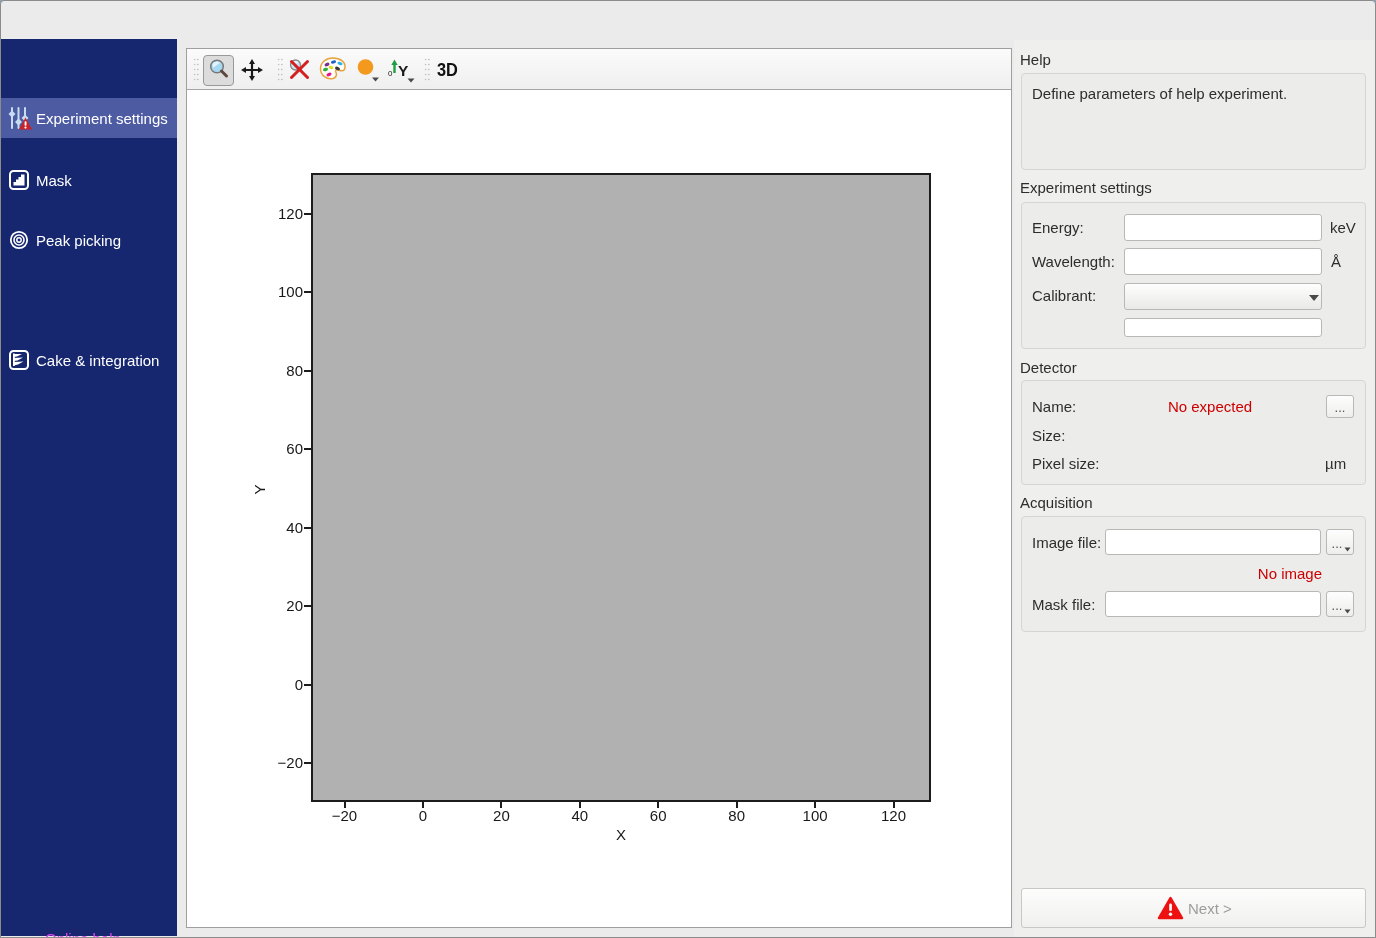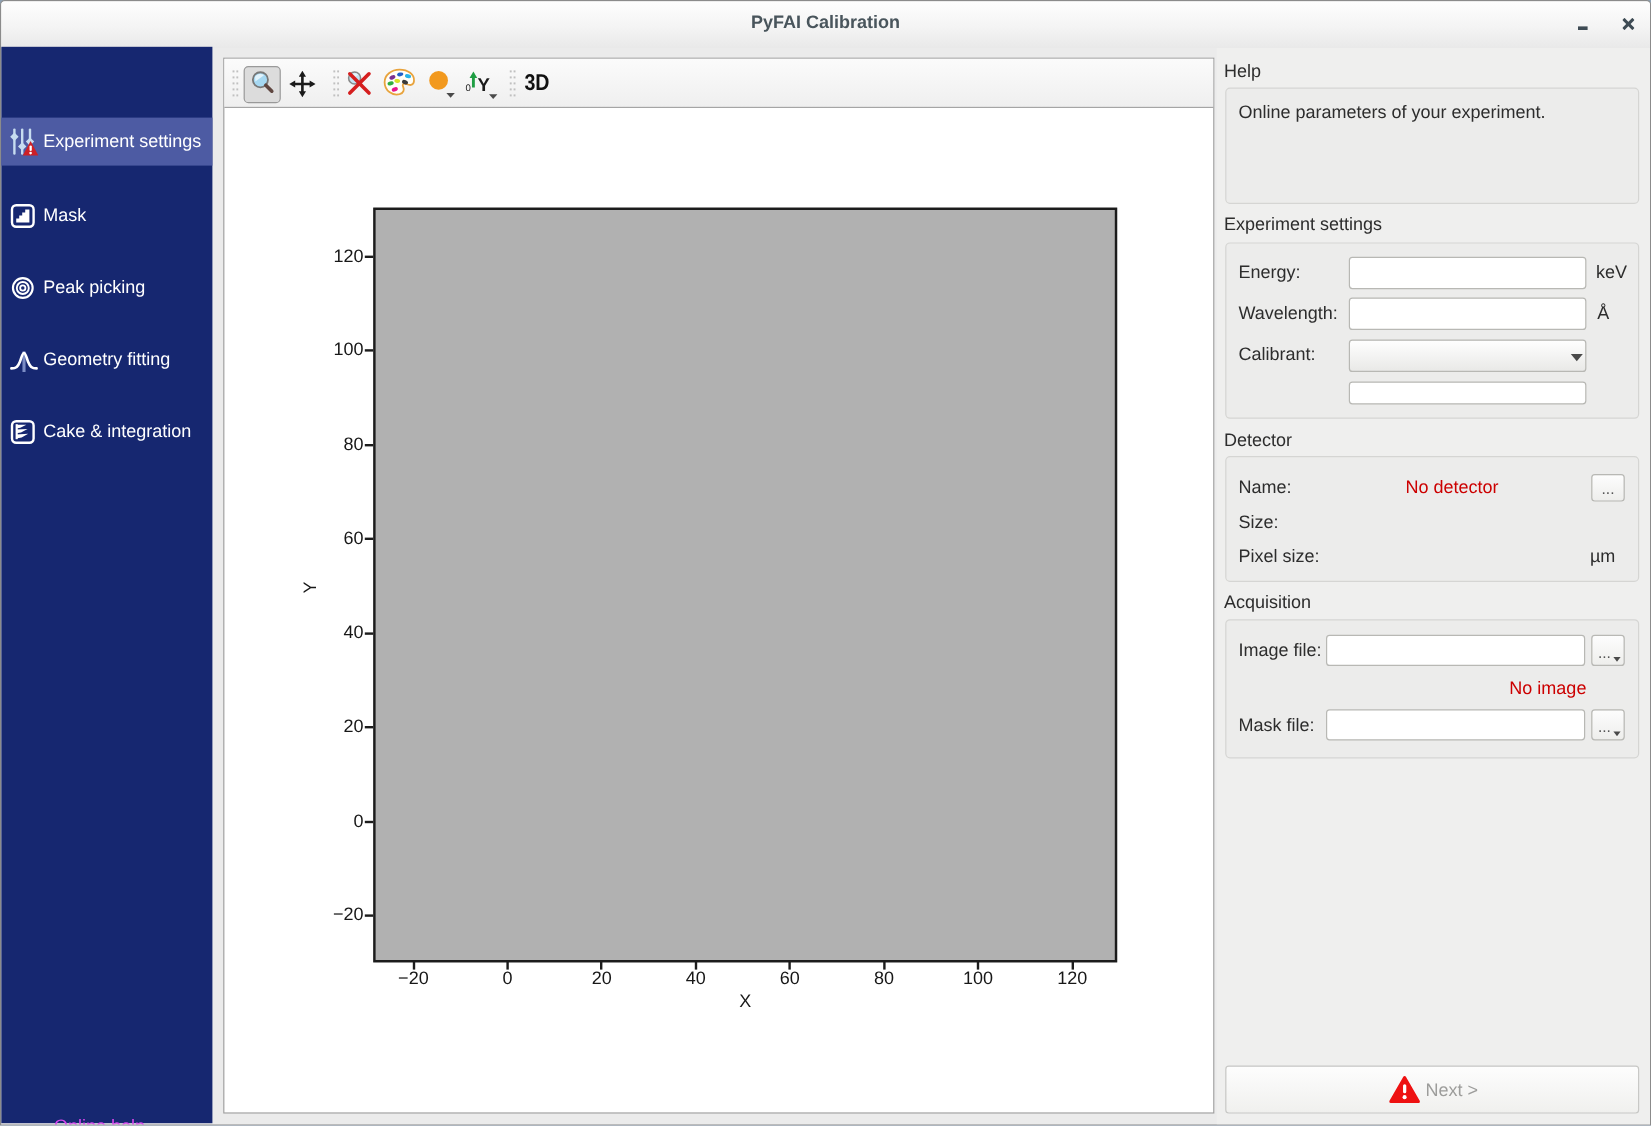--- a/index.html
+++ b/index.html
@@ -46,30 +46,20 @@
   .inp{position:absolute;background:#ffffff;border:1px solid #b8b8b4;border-radius:3px;}
   .red{color:#cc0000;}
   .btn3{position:absolute;background:linear-gradient(#fdfdfd,#eeeeec);border:1px solid #b8b8b4;
        border-radius:3px;color:#555;text-align:center;font-size:13px;}
   .nextbtn{position:absolute;left:1020px;top:887px;width:343px;height:38px;
        background:linear-gradient(#fdfdfd,#f0f0ee);border:1px solid #c8c8c6;border-radius:3px;}
 </style>
 </head>
 <body>
 <div class="win">
-  <div class="titlebar">
-    <div class="title">PyFAI Calibration</div>
-    <div class="tbtn" style="left:1314px;top:21px;width:8px;height:3px;background:#3e4b54;"></div>
-    <svg class="abs" style="left:1351px;top:14px;" width="10" height="10" viewBox="0 0 10 10">
-        <g stroke="#3e4b54" stroke-width="2.6" stroke-linecap="butt">
-          <line x1="0.8" y1="0.8" x2="9.2" y2="9.2"></line>
-          <line x1="9.2" y1="0.8" x2="0.8" y2="9.2"></line>
-        </g>
-      </svg>
-  </div>
 
   <div class="sidebar">
     <div class="srow sel" style="top:59px;">
       <svg width="24" height="26" viewBox="0 0 24 26">
         <g stroke="#c7dcf0" stroke-width="2" stroke-linecap="round">
           <line x1="4" y1="3" x2="4" y2="23"></line>
           <line x1="10.5" y1="3" x2="10.5" y2="23"></line>
           <line x1="17" y1="3" x2="17" y2="23"></line>
         </g>
         <g fill="#c7dcf0">
@@ -90,27 +80,20 @@
         <circle cx="11" cy="11" r="2.2" fill="none" stroke="#fff" stroke-width="1.5"></circle>
       </svg>
       <span class="lbl">Peak picking</span>
     </div>
     <div class="srow" style="top:121px;">
       <svg width="22" height="22" viewBox="0 0 22 22">
         <rect x="2" y="2" width="18" height="18" rx="3.5" fill="none" stroke="#fff" stroke-width="2"></rect>
         <path d="M5.5 16.5 L5.5 13 L8 13 L8 10.5 L10.5 10.5 L10.5 8 L13 8 L13 5.5 L16.5 5.5 L16.5 16.5 Z" fill="#fff"></path>
       </svg>
       <span class="lbl">Mask</span>
-    </div>
-    <div class="srow" style="top:241px;">
-      <svg width="24" height="22" viewBox="0 0 24 22">
-        <line x1="12" y1="4" x2="12" y2="21" stroke="#7b8cc4" stroke-width="2.6"></line>
-        <path d="M1.5 18 C5.5 18 7 16.5 8.6 12.5 C10.2 8.3 10.6 5.2 12 5.2 C13.4 5.2 13.8 8.3 15.4 12.5 C17 16.5 18.5 18 22.5 18" fill="none" stroke="#fff" stroke-width="2.2" stroke-linecap="round"></path>
-      </svg>
-      <span class="lbl">Geometry fitting</span>
     </div>
     <div class="srow" style="top:301px;">
       <svg width="22" height="22" viewBox="0 0 22 22">
         <rect x="2" y="2" width="18" height="18" rx="3.5" fill="none" stroke="#fff" stroke-width="2"></rect>
         <path d="M5.5 5 L14 5 L9 7.5 L5.5 8 Z" fill="#fff"></path>
         <path d="M5.5 9 L15 8.5 L9.5 11.5 L5.5 12 Z" fill="#fff"></path>
         <path d="M5.5 13 L15.5 12.5 L10 15.5 L5.5 16.5 L5.5 16.5 Z" fill="#fff"></path>
         <rect x="5" y="4.5" width="1.8" height="12.5" fill="#fff"></rect>
       </svg>
       <span class="lbl">Cake &amp; integration</span>
@@ -209,41 +192,41 @@
       <div class="xtickmark" style="left:813.1px;"></div>
       <div class="xtick" style="left:862.5px;">120</div>
       <div class="xtickmark" style="left:891.5px;"></div>
     </div>
   <div class="abs" style="left:590px;top:825px;width:60px;text-align:center;font-size:15px;color:#181818;">X</div>
   <div class="abs" style="left:250px;top:477px;width:16px;font-size:15px;color:#181818;transform:rotate(-90deg);">Y</div>
 
   <div class="rpanel"></div>
   <div class="glabel" style="top:50px;">Help</div>
   <div class="gbox" style="top:72px;height:95px;"></div>
-  <div class="flabel" style="left:1031px;top:84px;">Online parameters of your experiment.</div>
+  <div class="flabel" style="left:1031px;top:84px;">Define parameters of help experiment.</div>
 
   <div class="glabel" style="top:178px;">Experiment settings</div>
   <div class="gbox" style="top:201px;height:145px;"></div>
   <div class="flabel" style="left:1031px;top:218px;">Energy:</div>
   <div class="inp" style="left:1123px;top:213px;width:196px;height:25px;"></div>
   <div class="flabel" style="left:1329px;top:218px;">keV</div>
   <div class="flabel" style="left:1031px;top:252px;">Wavelength:</div>
   <div class="inp" style="left:1123px;top:247px;width:196px;height:25px;"></div>
   <div class="flabel" style="left:1330px;top:252px;">Å</div>
   <div class="flabel" style="left:1031px;top:286px;">Calibrant:</div>
   <div class="inp" style="left:1123px;top:282px;width:196px;height:25px;background:linear-gradient(#fefefe,#e9e9e7);"></div>
   <svg class="abs" style="left:1307px;top:293px;" width="12" height="8" viewBox="0 0 12 8">
       <path d="M1 1 L11 1 L6 7 Z" fill="#4a4a4a"></path>
     </svg>
   <div class="inp" style="left:1123px;top:317px;width:196px;height:16.5px;"></div>
 
   <div class="glabel" style="top:358px;">Detector</div>
   <div class="gbox" style="top:379px;height:103px;"></div>
   <div class="flabel" style="left:1031px;top:397px;">Name:</div>
-  <div class="flabel red" style="left:1097px;top:397px;width:224px;text-align:center;">No detector</div>
+  <div class="flabel red" style="left:1097px;top:397px;width:224px;text-align:center;">No expected</div>
   <div class="btn3" style="left:1325px;top:394px;width:26px;height:21px;line-height:24px;">...</div>
   <div class="flabel" style="left:1031px;top:426px;">Size:</div>
   <div class="flabel" style="left:1031px;top:454px;">Pixel size:</div>
   <div class="flabel" style="left:1324px;top:454px;">µm</div>
 
   <div class="glabel" style="top:493px;">Acquisition</div>
   <div class="gbox" style="top:515px;height:114px;"></div>
   <div class="flabel" style="left:1031px;top:533px;">Image file:</div>
   <div class="inp" style="left:1104px;top:528px;width:214px;height:24px;"></div>
   <div class="btn3" style="left:1325px;top:528px;width:26px;height:24px;line-height:28px;text-indent:-6px;">...</div>

